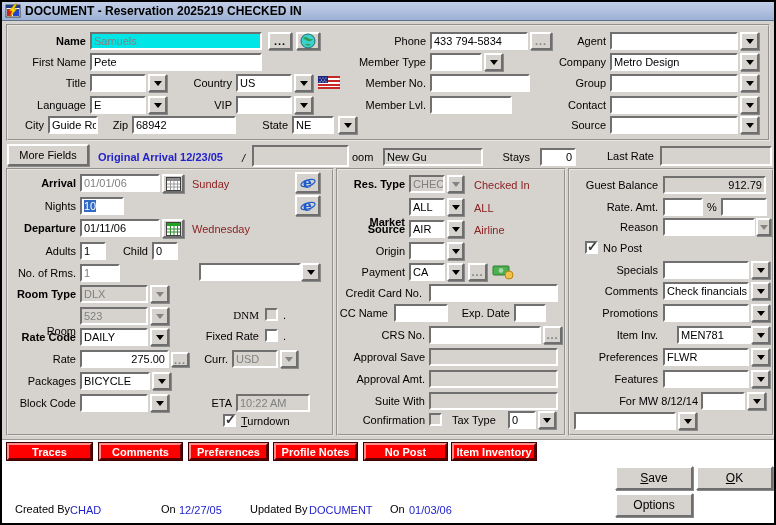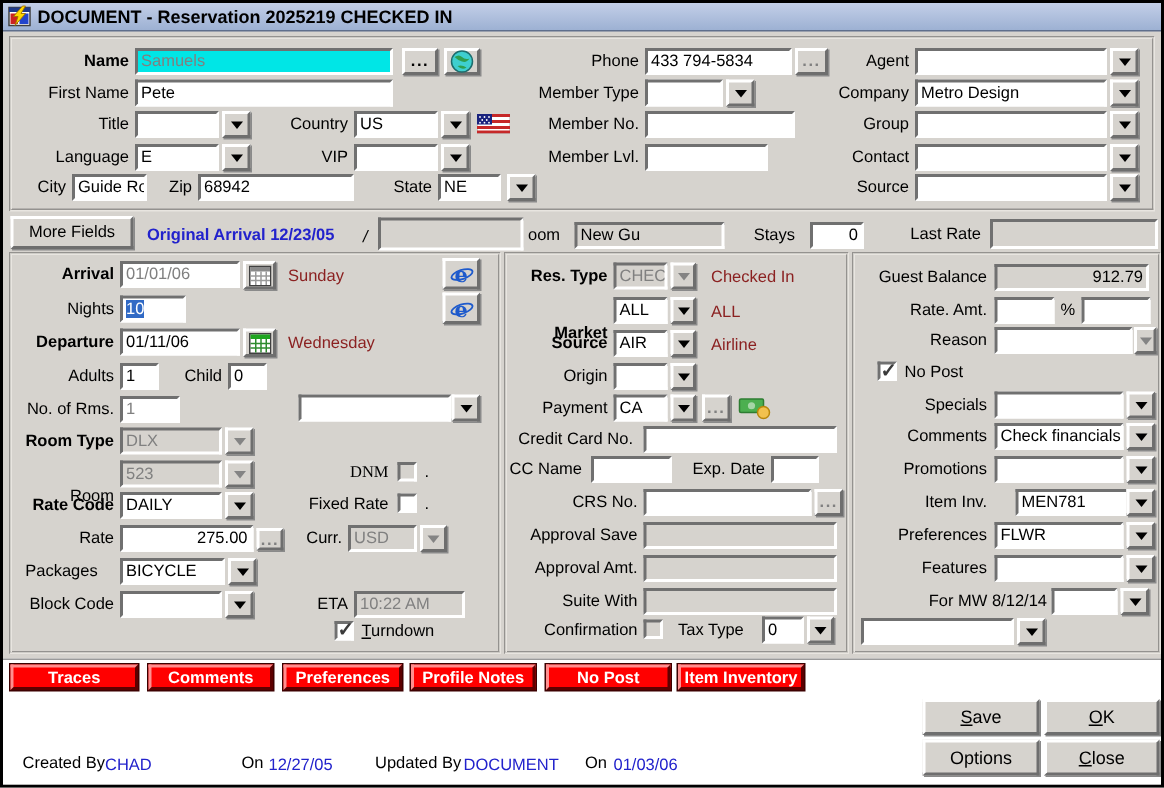--- a/index.html
+++ b/index.html
@@ -248,21 +248,21 @@
 
   <div class="lbl" style="left:4px;top:348px;width:70px;">Rate</div>
   <div class="fld rt" style="left:78px;top:348px;width:89px;">275.00</div>
   <div class="btn" style="left:169px;top:350px;width:18px;height:15px;">
       <span class="dots dis">...</span>
     </div>
   <div class="lbl" style="left:196px;top:348px;width:30px;">Curr.</div>
   <div class="fld gray dis" style="left:230px;top:348px;width:46px;">USD</div>
   <div class="btn dd off" style="left:278px;top:348px;width:18px;"></div>
 
-  <div class="lbl" style="left:4px;top:370px;width:70px;text-align:center;">Packages</div>
+  <div class="lbl" style="left:4px;top:370px;width:70px;">Packages</div>
   <div class="fld" style="left:78px;top:370px;width:70px;">BICYCLE</div>
   <div class="btn dd" style="left:150px;top:370px;"></div>
 
   <div class="lbl" style="left:4px;top:392px;width:70px;">Block Code</div>
   <div class="fld" style="left:78px;top:392px;width:68px;"></div>
   <div class="btn dd" style="left:148px;top:392px;"></div>
   <div class="lbl" style="left:198px;top:392px;width:32px;">ETA</div>
   <div class="fld gray dis" style="left:234px;top:392px;width:74px;">10:22 AM</div>
 
   <div class="chk on" style="left:221px;top:412px;"></div>
@@ -404,23 +404,20 @@
     </div>
 
   <div class="btn pbtn" style="left:613px;top:464px;">
       <span class="acc">Save</span>
     </div>
   <div class="btn pbtn" style="left:613px;top:491px;">
       <span>Options</span>
     </div>
   <div class="btn pbtn" style="left:694px;top:464px;width:77px;">
       <span class="acc">OK</span>
-    </div>
-  <div class="btn pbtn" style="left:694px;top:491px;width:77px;">
-      <span class="acc">Close</span>
     </div>
 
   <div class="lbl l" style="left:13px;top:498px;">Created By</div>
   <div class="lbl l blue" style="left:68px;top:499px;">CHAD</div>
   <div class="lbl l" style="left:159px;top:498px;">On</div>
   <div class="lbl l blue" style="left:177px;top:499px;">12/27/05</div>
   <div class="lbl l" style="left:248px;top:498px;">Updated By</div>
   <div class="lbl l blue" style="left:307px;top:499px;">DOCUMENT</div>
   <div class="lbl l" style="left:388px;top:498px;">On</div>
   <div class="lbl l blue" style="left:407px;top:499px;">01/03/06</div>

